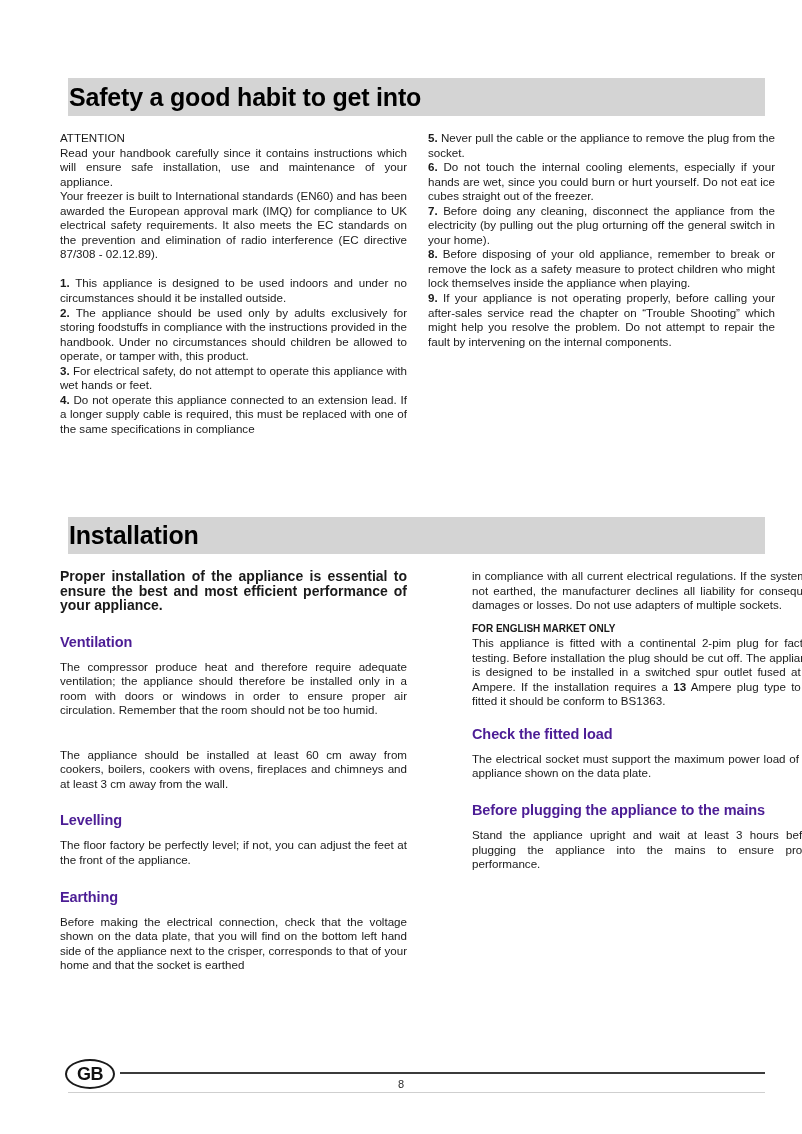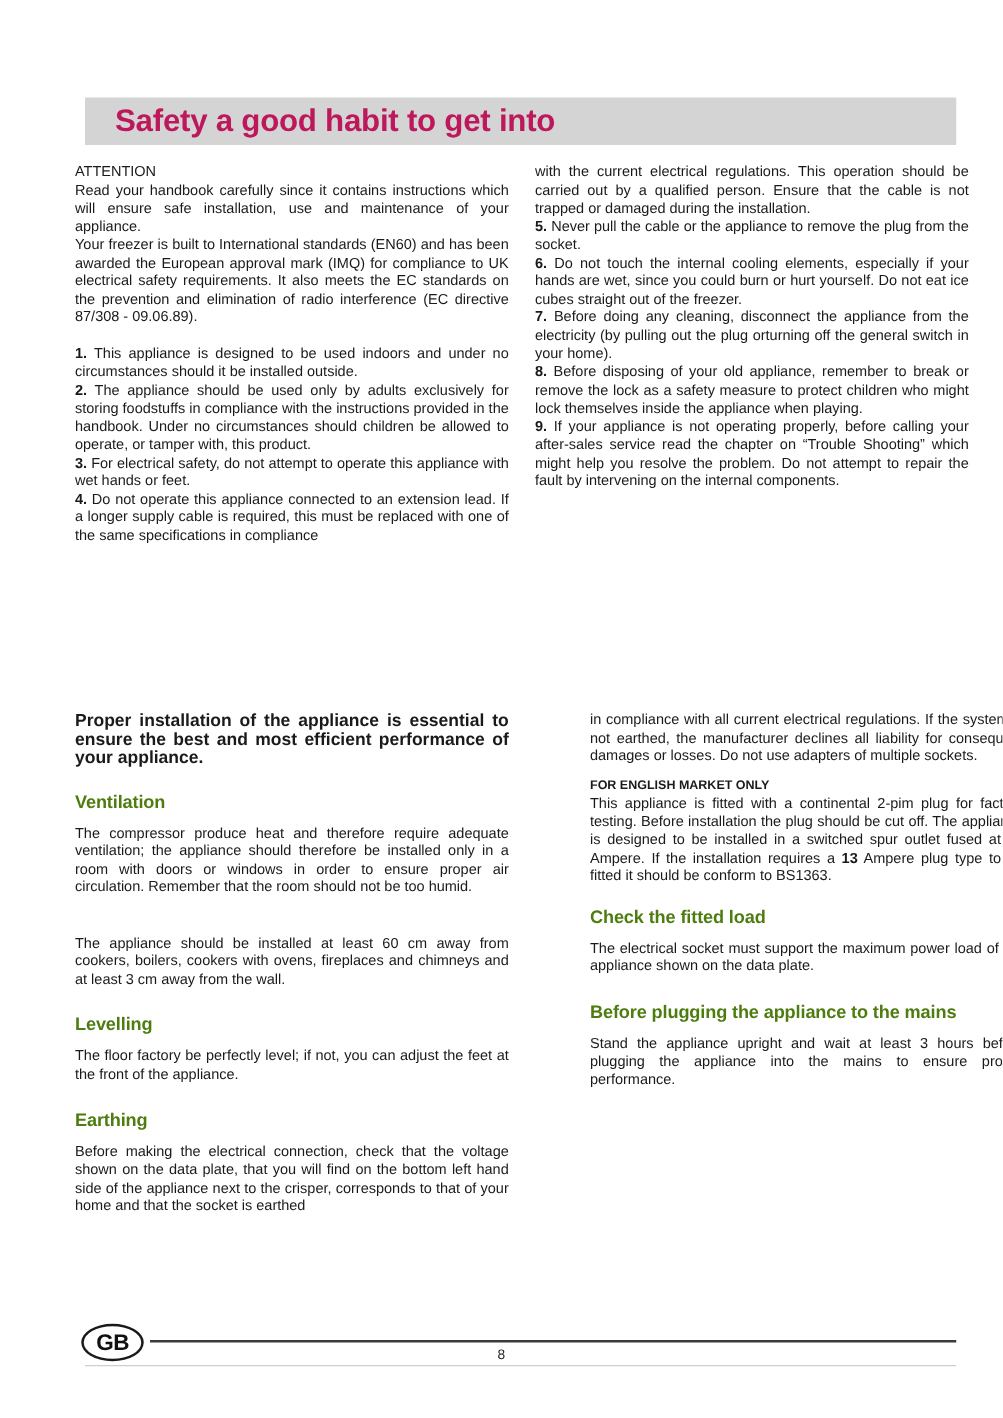--- a/index.html
+++ b/index.html
@@ -29,22 +29,22 @@
     left: 68px;
     width: 697px;
     background: #d4d4d4;
     display: flex;
     align-items: center;
   }
   .banner-title {
     font-size: 25px;
     font-weight: bold;
     letter-spacing: -0.2px;
-    color: #be185d;
-    padding-left: 24px;
+    color: #000000;
+    padding-left: 1px;
     line-height: 1;
   }
 
   #banner-safety { top: 78px; height: 38px; }
   #banner-installation { top: 517px; height: 37px; }
 
   
   .col {
     position: absolute;
     width: 347px;
@@ -69,21 +69,21 @@
   .gap { height: 14.55px; }
 
   b, strong { font-weight: bold; }
 
   
   .subhead {
     font-size: 14.5px;
     font-weight: bold;
     line-height: 17px;
     margin: 0;
-    color: #4d7c0f;
+    color: #4c1d95;
     letter-spacing: -0.1px;
   }
   .lead {
     font-size: 14px;
     font-weight: bold;
     line-height: 14.55px;
     margin: 0;
     text-align: justify;
   }
   .inline-head {
@@ -157,37 +157,39 @@
 
 <div class="page">
 
   <div class="banner" id="banner-safety">
     <div class="banner-title">Safety a good habit to get into</div>
   </div>
 
   <div class="col left" id="safety-left">
     <p class="ragged">ATTENTION</p>
     <p>Read your handbook carefully since it contains instructions which will ensure safe installation, use and maintenance of your appliance.</p>
-    <p>Your  freezer is built to International standards (EN60) and has been awarded the European approval mark (IMQ) for compliance to UK electrical safety requirements. It also meets the EC standards on the prevention and elimination of radio interference (EC directive 87/308 - 09.06.89).</p>
+    <p>Your  freezer is built to International standards (EN60) and has been awarded the European approval mark (IMQ) for compliance to UK electrical safety requirements. It also meets the EC standards on the prevention and elimination of radio interference (EC directive 87/308 - 02.12.89).</p>
     <div class="gap"></div>
     <p><b>1.</b><span> This appliance is designed to be used indoors and under no circumstances should it be installed outside.</span></p>
     <p><b>2.</b><span> The appliance should be used only by adults exclusively for storing foodstuffs in compliance with the instructions provided in the handbook.  Under no circumstances should children be allowed to operate, or tamper with, this product.</span></p>
     <p><b>3.</b><span> For electrical safety, do not attempt to operate this appliance with wet hands or feet.</span></p>
     <p><b>4.</b><span> Do not operate this appliance connected to an extension lead.  If a longer supply cable is required, this must be replaced with one of the same specifications in compliance</span></p>
   </div>
 
   <div class="col right" id="safety-right">
-    <p>with the current electrical regulations.  This operation should be carried out by a qualified person.  Ensure that the cable is not trapped or damaged during the installation.</p>
     <p><b>5.</b><span> Never pull the cable or the appliance to remove the plug from the socket.</span></p>
     <p><b>6.</b><span> Do not touch the internal cooling elements, especially if your hands are wet, since you could burn or hurt yourself. Do not eat ice cubes straight out of the freezer.</span></p>
     <p><b>7.</b><span> Before doing any cleaning, disconnect the appliance from the electricity (by pulling out the plug orturning off the general switch in your home).</span></p>
     <p><b>8.</b><span> Before disposing of your old appliance, remember to break or remove the lock as a safety measure to protect children who might lock themselves inside the appliance when playing.</span></p>
     <p><b>9.</b><span> If your appliance is not operating properly, before calling your after-sales service read the chapter on “Trouble Shooting” which might help you resolve the problem. Do not attempt to repair the fault by intervening on the internal components.</span></p>
   </div>
 
+  <div class="banner" id="banner-installation">
+    <div class="banner-title">Installation</div>
+  </div>
 
   <div class="col left" id="install-left">
     <p class="lead">Proper installation of the appliance is essential to ensure the best and most efficient performance of your appliance.</p>
 
     <div class="space-lg"></div>
     <p class="subhead">Ventilation</p>
     <div class="space-sm"></div>
     <p>The compressor produce heat and therefore require adequate ventilation; the appliance should therefore be installed only in a room with doors or windows in order to ensure proper air circulation. Remember that the room should not be too humid.</p>
 
     <div class="space-lg"></div>

